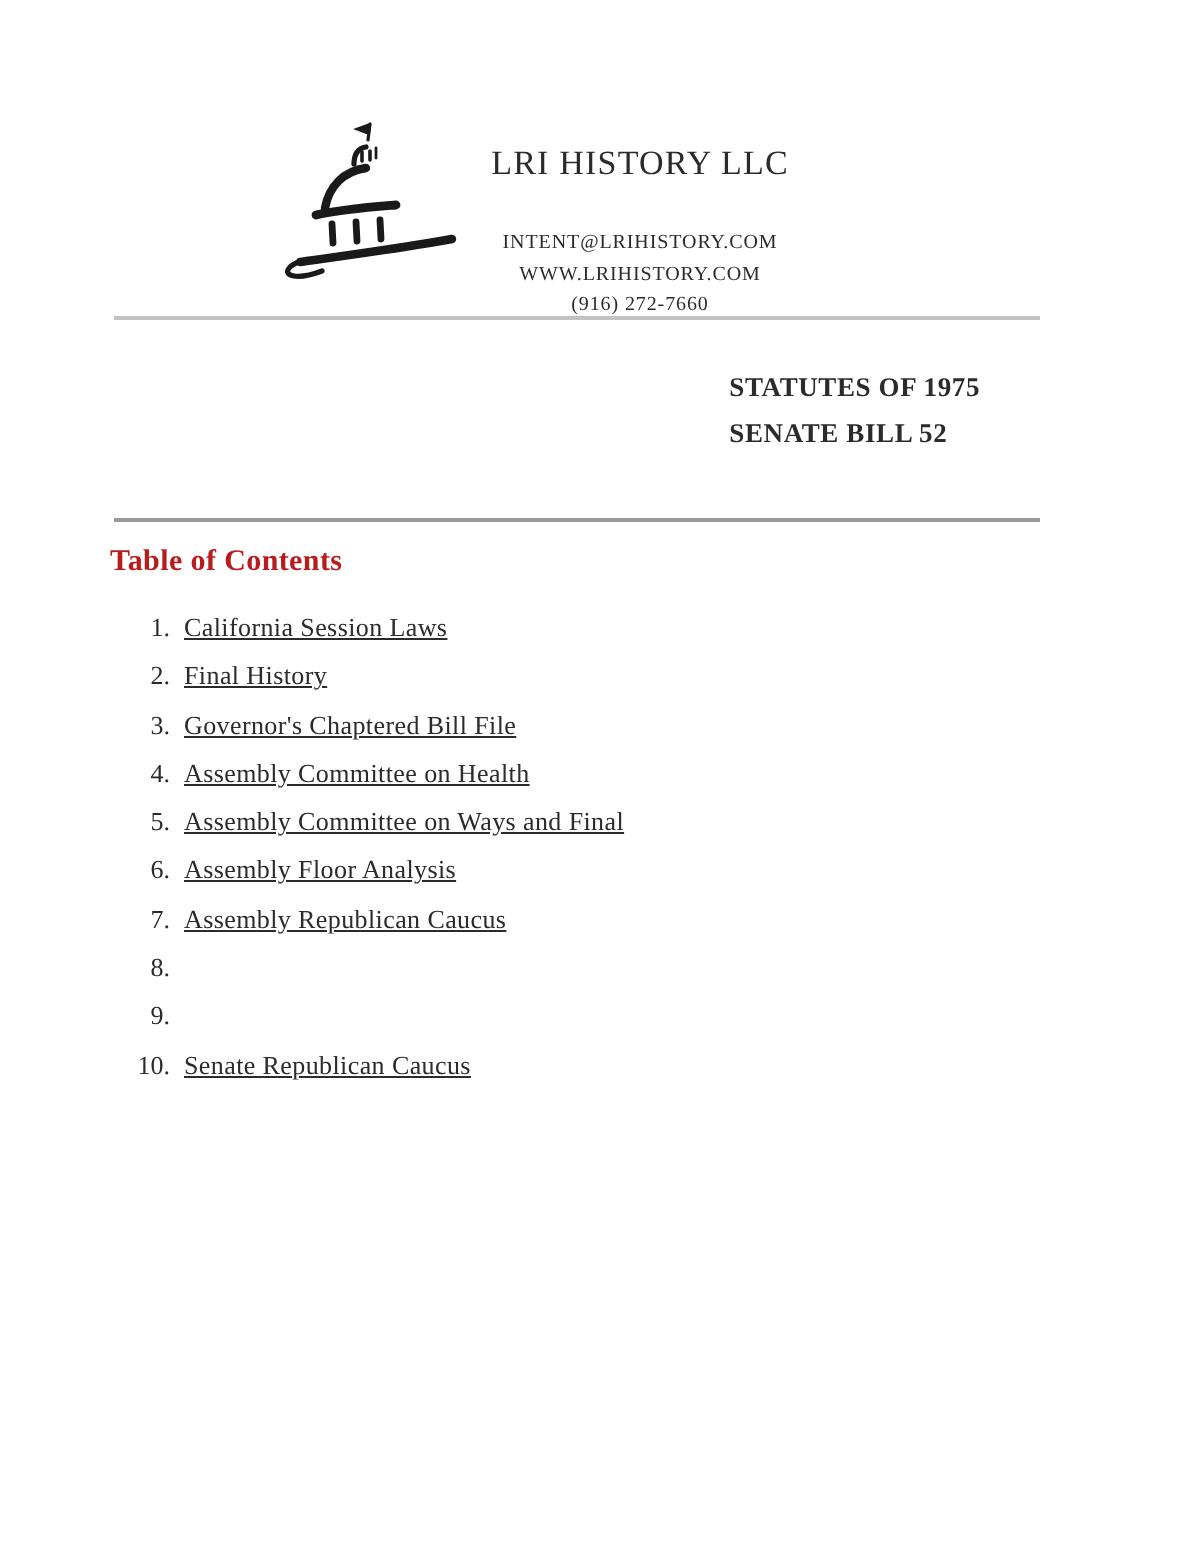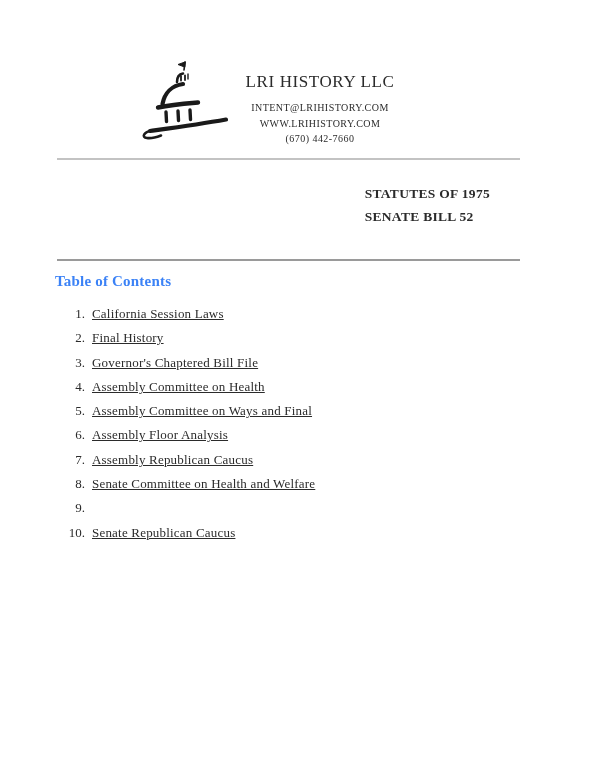--- a/index.html
+++ b/index.html
@@ -30,21 +30,21 @@
     left: 224px;
     top: 72px;
     width: 192px;
     text-align: center;
   }
   .company-name {
     font-size: 17px;
     letter-spacing: 0.6px;
     color: #2b2b2b;
     white-space: nowrap;
-    margin: 0 0 8px 0;
+    margin: 0 0 22px 0;
     font-weight: normal;
   }
   .contact-line {
     font-size: 10px;
     letter-spacing: 0.45px;
     line-height: 15.5px;
     color: #2b2b2b;
     white-space: nowrap;
   }
 
@@ -79,21 +79,21 @@
   .reference div { white-space: pre; }
 
   
   .toc-title {
     position: absolute;
     left: 55px;
     top: 273px;
     font-size: 15px;
     font-weight: bold;
     letter-spacing: 0.2px;
-    color: #3b82f6;
+    color: #b91c1c;
     margin: 0;
     font-family: Liberation Serif, serif;
   }
   .toc-list {
     position: absolute;
     left: 55px;
     top: 306px;
     width: 420px;
   }
   .toc-item {
@@ -139,21 +139,21 @@
     <path d="M52,52 L52.5,61.5" stroke-width="3.4"></path>
 
     <path d="M12,73 C30,70.5 60,66.5 88,61.5" stroke-width="4.2"></path>
     <path d="M13,72.5 C6,74.5 3,79 9,80 C14,80.8 19,79 23,77.5" stroke-width="2.6"></path>
   </svg>
 
   <div class="header-text">
     <div class="company-name">LRI HISTORY LLC</div>
     <div class="contact-line">INTENT@LRIHISTORY.COM</div>
     <div class="contact-line">WWW.LRIHISTORY.COM</div>
-    <div class="contact-line">(670) 442-7660</div>
+    <div class="contact-line">(916) 272-7660</div>
   </div>
 
   <div class="divider divider-top"></div>
 
   <div class="reference">
     <div>STATUTES OF 1975</div>
     <div>SENATE BILL 52</div>
   </div>
 
   <div class="divider divider-bottom"></div>
@@ -184,21 +184,20 @@
     <div class="toc-item">
       <span class="toc-num">6.</span>
       <span class="toc-label">Assembly Floor Analysis</span>
     </div>
     <div class="toc-item">
       <span class="toc-num">7.</span>
       <span class="toc-label">Assembly Republican Caucus</span>
     </div>
     <div class="toc-item">
       <span class="toc-num">8.</span>
-      <span class="toc-label">Senate Committee on Health and Welfare</span>
     </div>
     <div class="toc-item">
       <span class="toc-num">9.</span>
     </div>
     <div class="toc-item">
       <span class="toc-num">10.</span>
       <span class="toc-label">Senate Republican Caucus</span>
     </div>
   </div>
 

